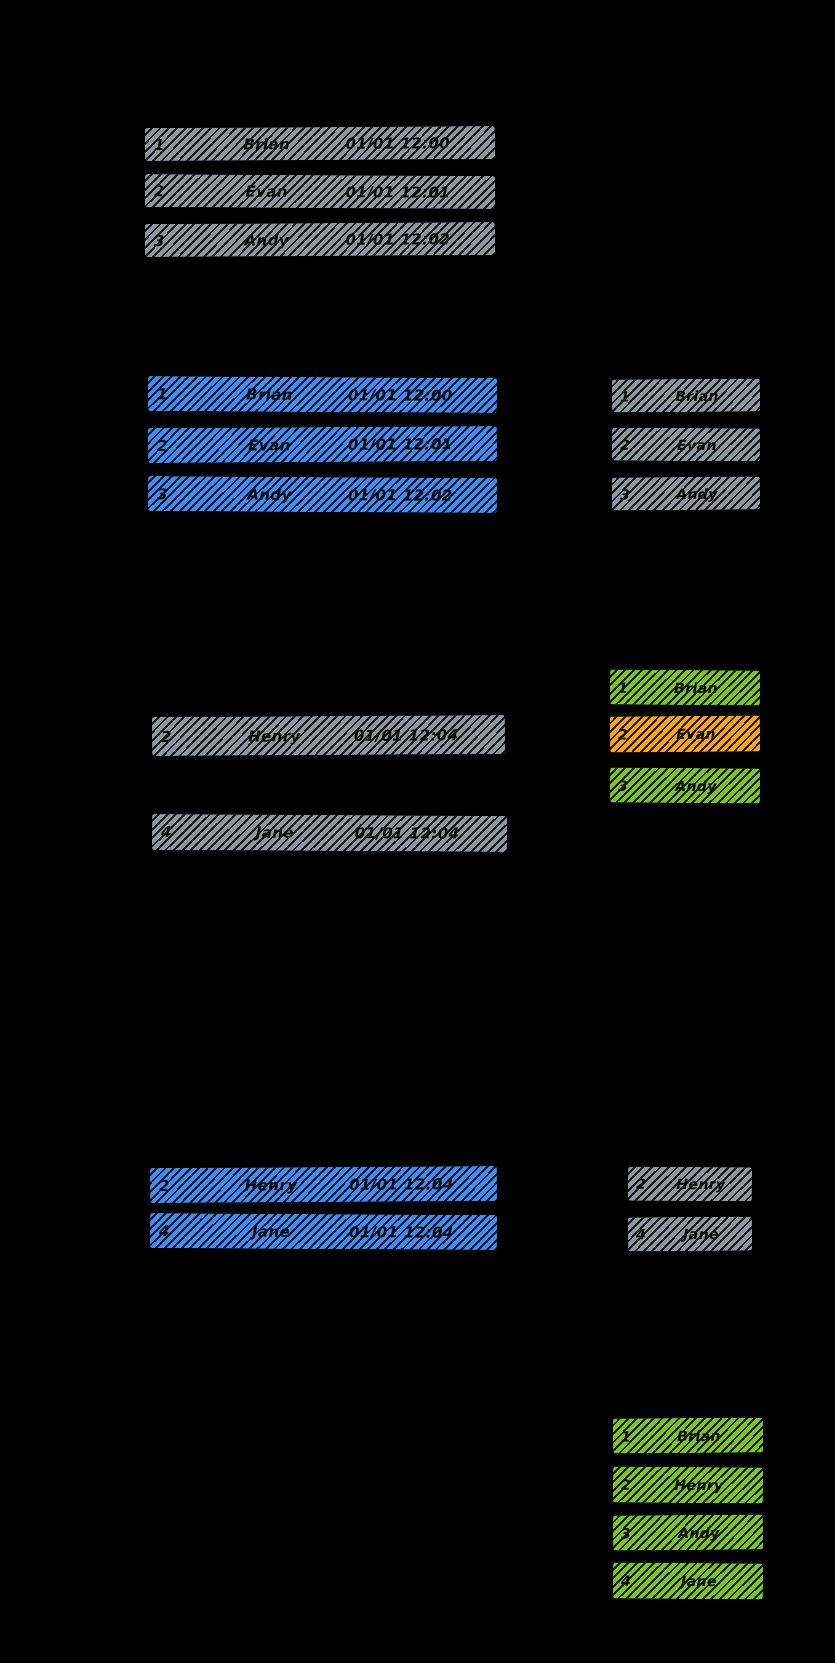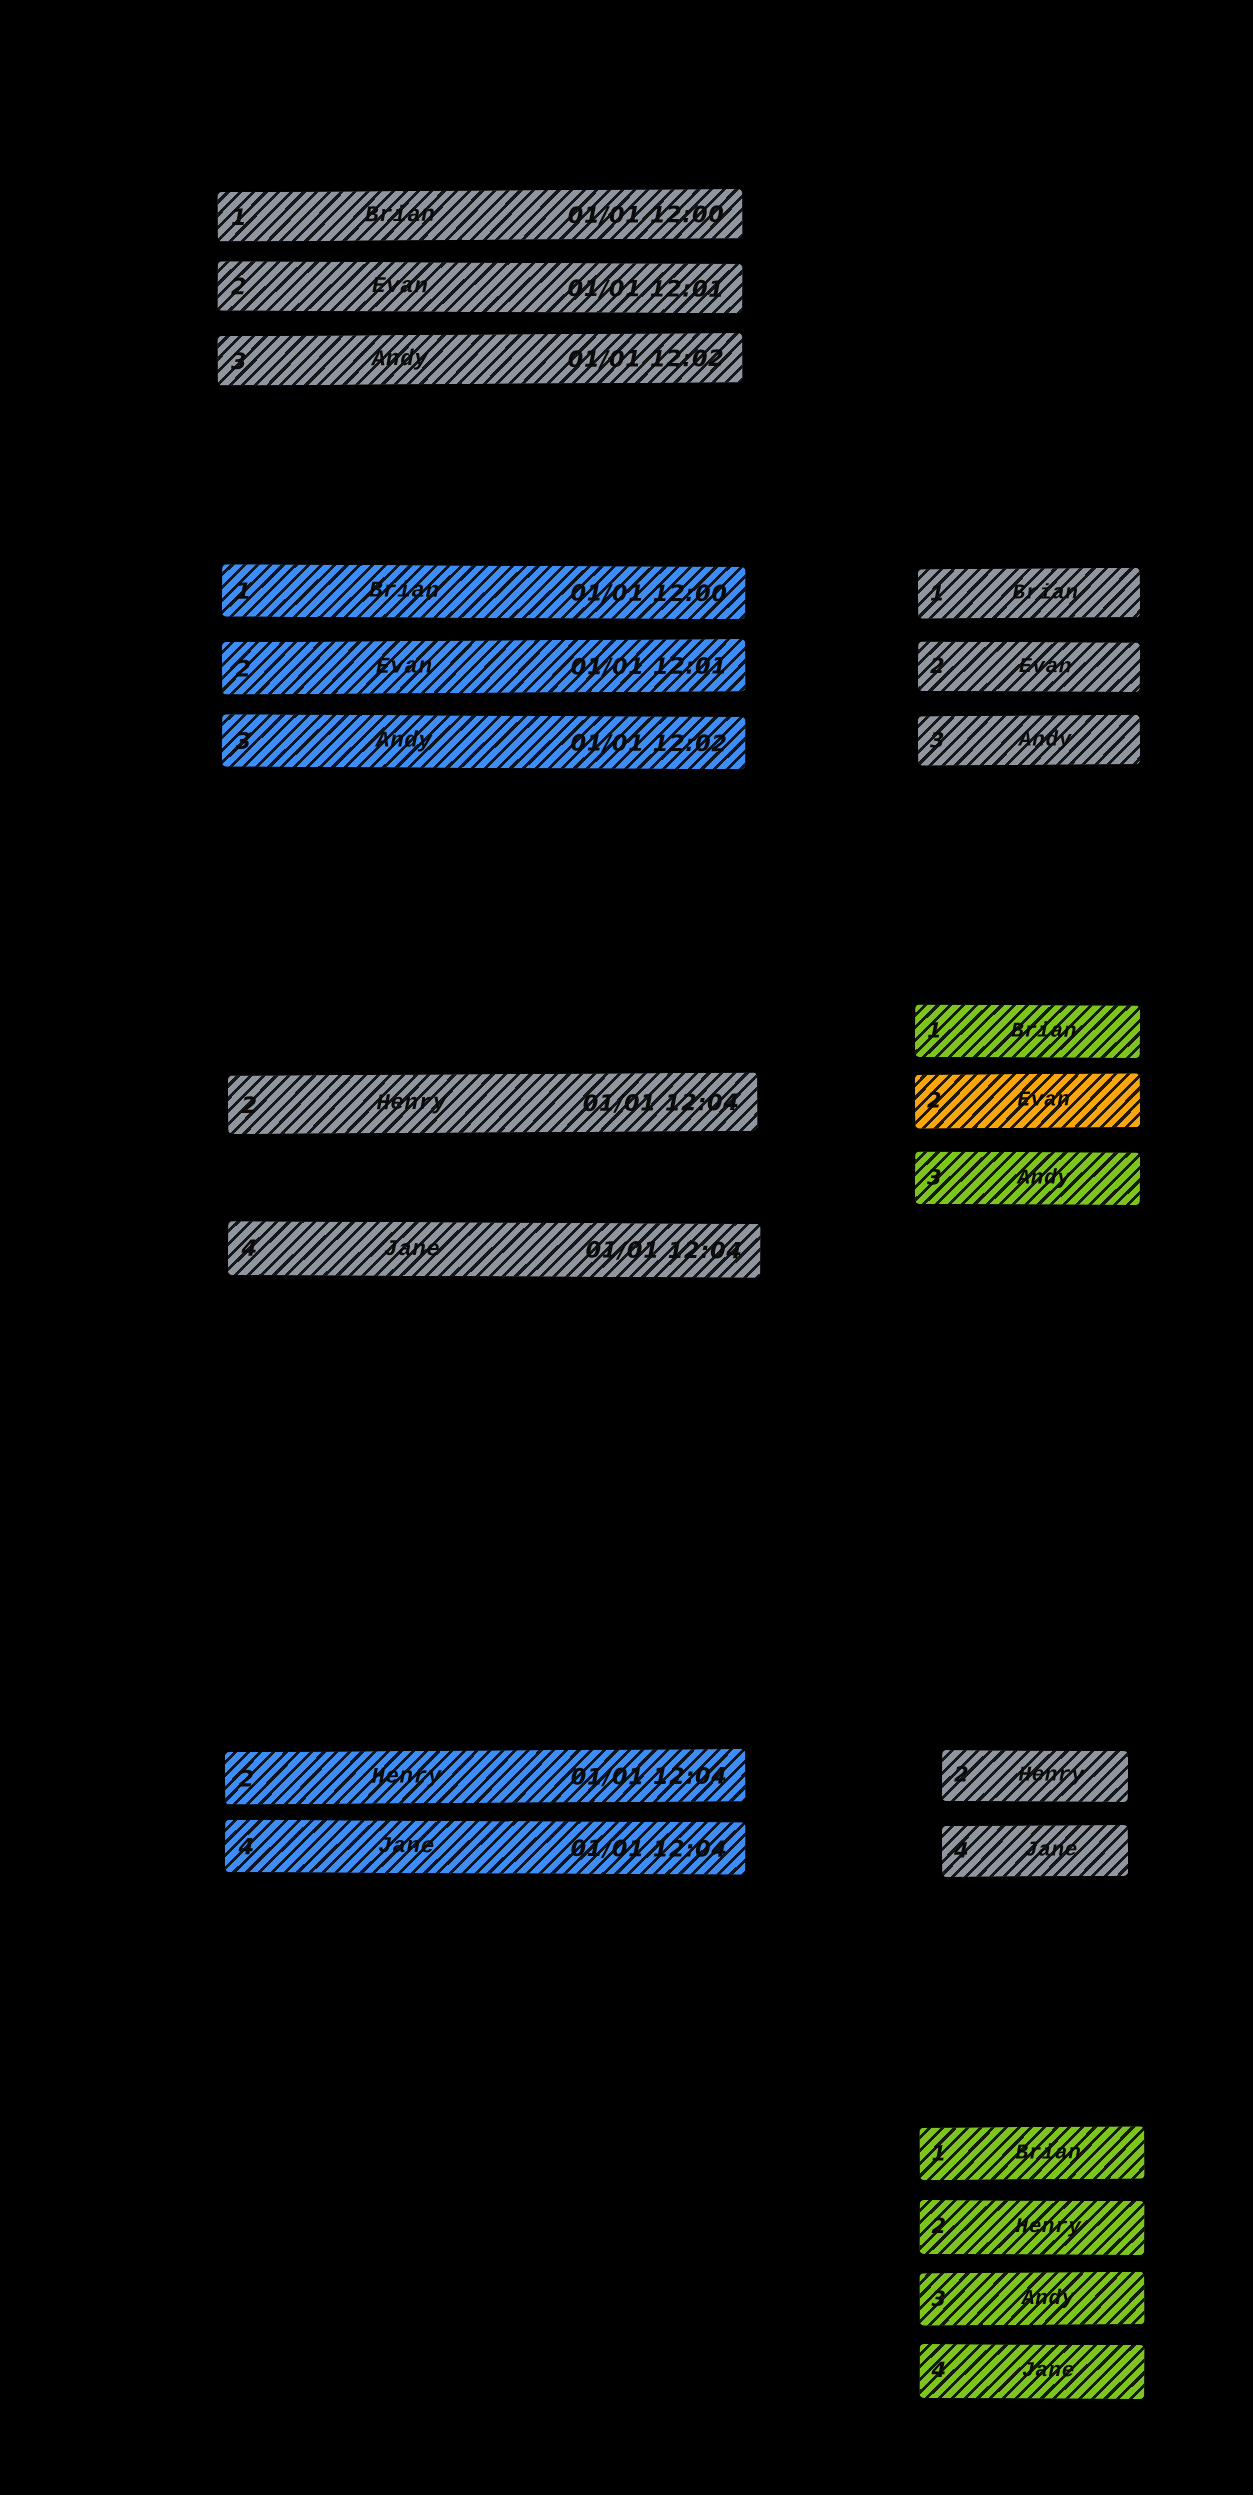--- a/index.html
+++ b/index.html
@@ -19,22 +19,22 @@
   .fill-orange{background-color:#f7a60d;}
   .hatch{
     background-image:repeating-linear-gradient(135deg,
       rgba(0,0,0,0) 0px, rgba(0,0,0,0) 4px,
       rgba(5,5,5,.88) 4px, rgba(5,5,5,.88) 6px);
     box-shadow:0 0 0 1px rgba(0,0,0,.85);
   }
   .tilt-a{transform:rotate(-0.35deg);}
   .tilt-b{transform:rotate(0.3deg);}
   .idx{flex:0 0 34px;padding-left:9px;}
-  .nm {flex:0 0 45%;text-align:center;font-family:Liberation Mono, monospace;}
-  .tm {flex:1 1 auto;text-align:right;padding-right:12px;}
+  .nm {flex:0 0 45%;text-align:center;}
+  .tm {flex:1 1 auto;padding-right:12px;}
   .small .idx{flex:0 0 28px;padding-left:8px;}
   .small .nm {flex:1 1 auto;text-align:center;padding-right:14px;}
   .small{font-size:14px;}
 </style>
 </head>
 <body>
 
 <div>
   <div class="row fill-gray hatch tilt-a" style="left:145px;top:127px;width:350px;height:33px;">
     <span class="idx">1</span>

